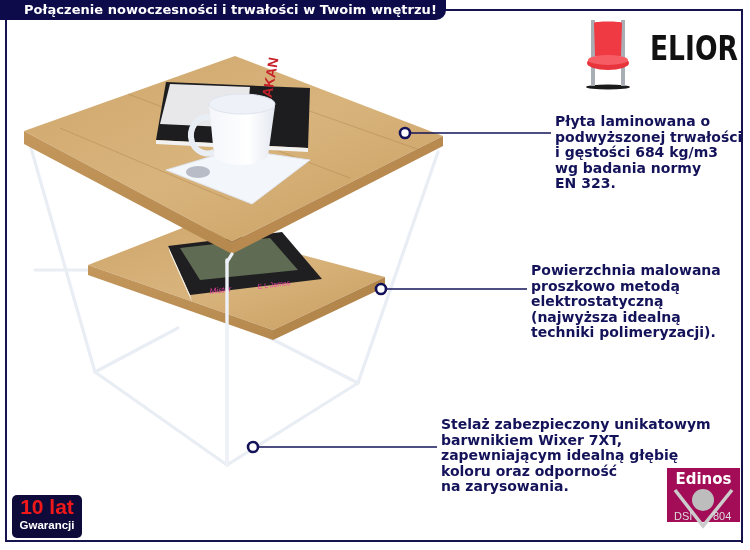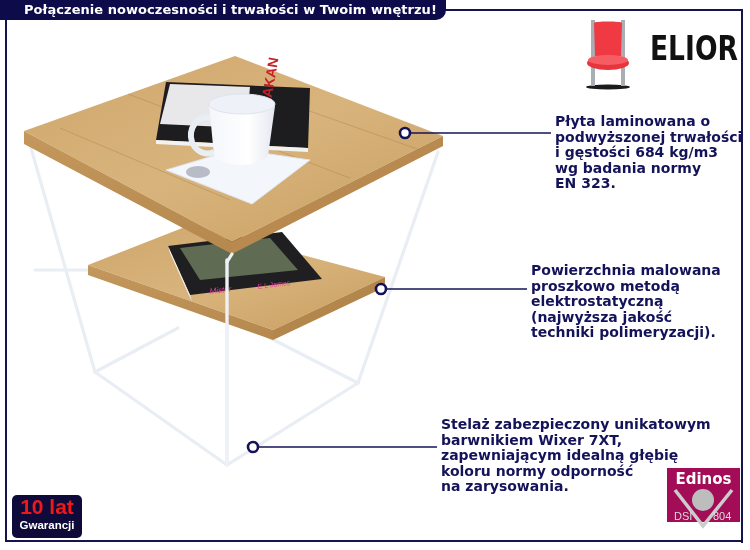--- a/index.html
+++ b/index.html
@@ -157,26 +157,26 @@
 <div class="logo-text">ELIOR</div>
 
 <div class="callout" style="left:555px; top:114px;">Płyta laminowana o
 podwyższonej trwałości
 i gęstości 684 kg/m3
 wg badania normy
 EN 323.</div>
 <div class="callout" style="left:531px; top:263px;">Powierzchnia malowana
 proszkowo metodą
 elektrostatyczną
-(najwyższa jakość
+(najwyższa idealną
 techniki polimeryzacji).</div>
 <div class="callout" style="left:441px; top:417px;">Stelaż zabezpieczony unikatowym
 barwnikiem Wixer 7XT,
 zapewniającym idealną głębię
-koloru normy odporność
+koloru oraz odporność
 na zarysowania.</div>
 
 <div class="badge-warranty">
   <span class="big">10 lat</span>
   <span class="small">Gwarancji</span>
 </div>
 
 <div class="badge-edinos">
   <span class="brand">Edinos</span>
   <svg width="73" height="73" style="position:absolute;left:0;top:0;">

